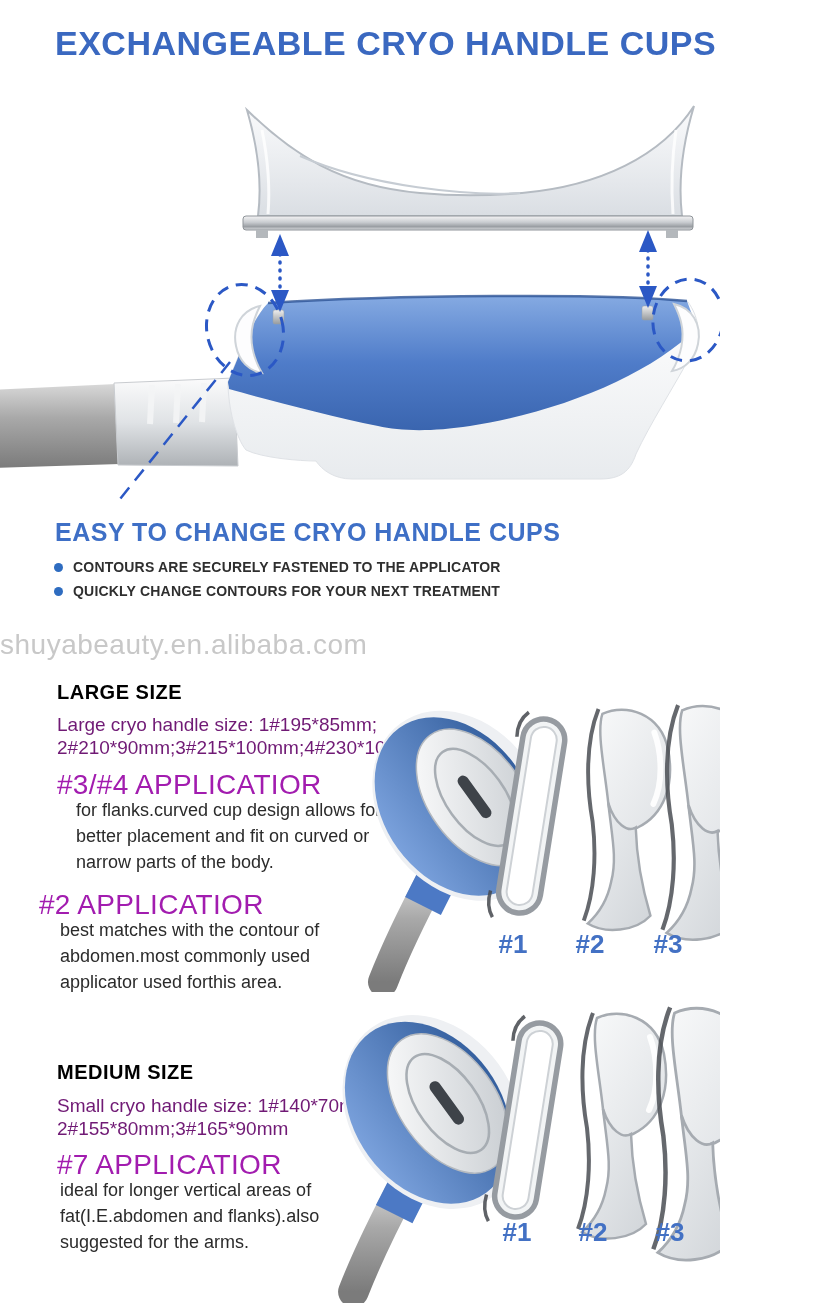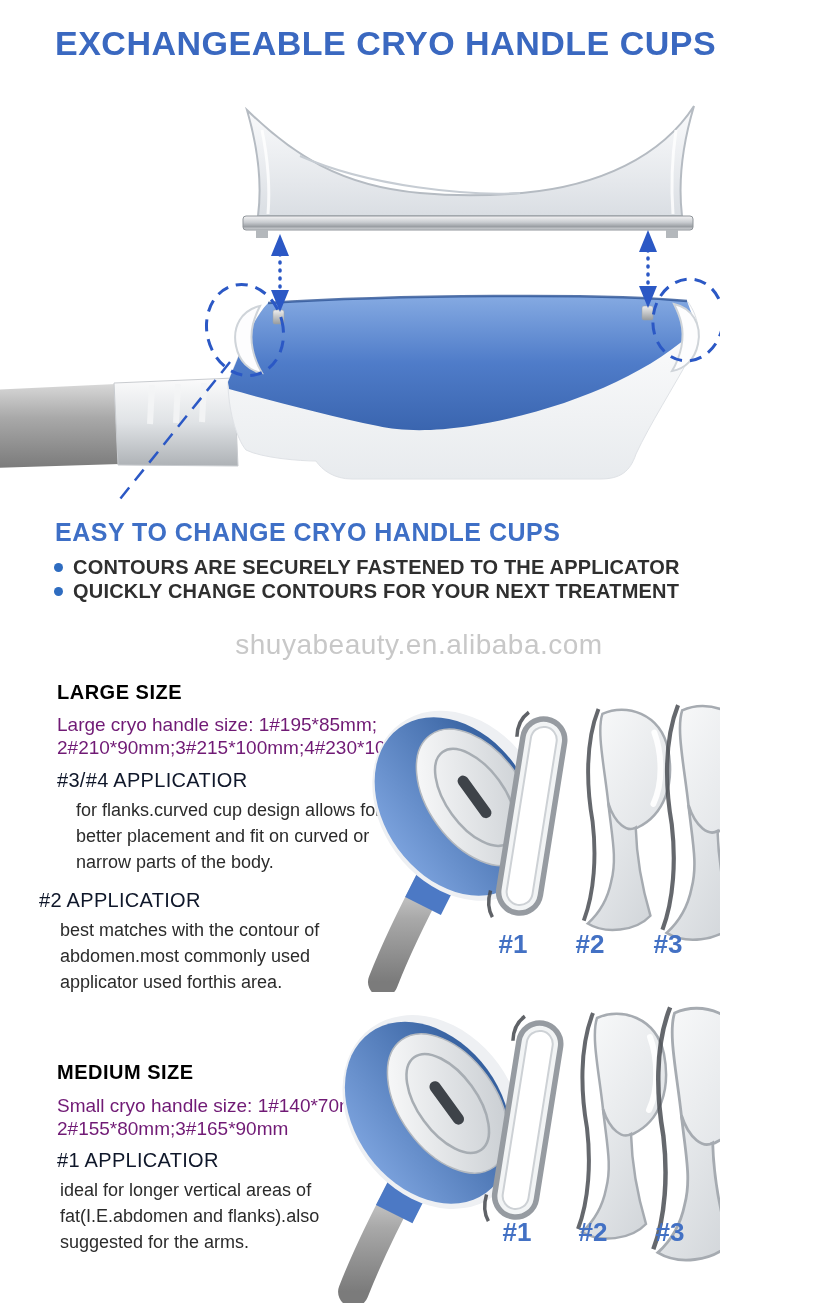--- a/index.html
+++ b/index.html
@@ -2,26 +2,26 @@
 <html><head>
 <meta charset="utf-8">
 <style>
   html,body{margin:0;padding:0;background:#ffffff;}
   .canvas{position:relative;width:720px;height:1312px;background:#ffffff;overflow:hidden;
           font-family:"Liberation Sans",sans-serif;}
   .abs{position:absolute;}
   .title{left:55px;top:24px;font-size:34px;font-weight:700;color:#3a68c0;letter-spacing:.5px;white-space:nowrap;}
   .easy-h{left:55px;top:518px;font-size:25px;font-weight:700;color:#3e6fc6;letter-spacing:.5px;white-space:nowrap;}
   .bullets{left:54px;top:555px;}
-  .bullet-row{display:flex;align-items:center;height:24px;font-size:20px;font-weight:700;color:#2f2f2f;letter-spacing:.2px;white-space:nowrap;}
+  .bullet-row{display:flex;align-items:center;height:24px;font-size:14px;font-weight:700;color:#2f2f2f;letter-spacing:.2px;white-space:nowrap;}
   .dot{width:9px;height:9px;border-radius:50%;background:#2e6cc0;margin-right:10px;flex:0 0 auto;}
-  .watermark{left:0;top:629px;width:838px;text-align:center;font-size:28px;color:#c8c8c8;letter-spacing:.5px;}
+  .watermark{left:0;top:629px;width:838px;font-size:28px;color:#c8c8c8;letter-spacing:.5px;}
   .size-h{font-size:20px;font-weight:700;color:#000000;letter-spacing:.5px;white-space:nowrap;}
   .size-note{font-size:19px;color:#701a75;line-height:23px;white-space:nowrap;}
-  .sub-h{font-size:20px;color:#0f172a;letter-spacing:.3px;white-space:nowrap;}
+  .sub-h{font-size:28px;color:#a21caf;letter-spacing:.3px;white-space:nowrap;}
   .sub-b{font-size:18px;color:#2b2b2b;line-height:26px;width:316px;}
   .cup-label{position:absolute;width:56px;text-align:center;font-size:26px;font-weight:700;color:#4371c4;}
 </style>
 </head>
 <body>
 
 <svg width="0" height="0" style="position:absolute" aria-hidden="true">
   <defs>
     <linearGradient id="gRim" x1="0" y1="0" x2="0" y2="1">
       <stop offset="0" stop-color="#f4f4f5"></stop>
@@ -197,21 +197,21 @@
     <div class="cup-label" style="left:640px;top:929px">#3</div>
     <div class="cup-label" style="left:720px;top:929px">#4</div>
   </div>
 
   <div>
     <div class="abs size-h" style="left:57px;top:1061px">MEDIUM SIZE</div>
     <div class="abs size-note" style="left:57px;top:1094px">
       <div>Small cryo handle size: 1#140*70mm;</div>
       <div>2#155*80mm;3#165*90mm</div>
     </div>
-    <div class="abs sub-h" style="left:57px;top:1149px">#1 APPLICATIOR</div>
+    <div class="abs sub-h" style="left:57px;top:1149px">#7 APPLICATIOR</div>
     <div class="abs sub-b" style="left:60px;top:1177px">ideal for longer vertical areas of fat(I.E.abdomen and flanks).also suggested for the arms.</div>
 
     <svg class="abs" style="left:315px;top:998px" width="470" height="305" viewBox="0 0 470 305">
       <use href="#head-unit" transform="translate(18,0) scale(1.02)"></use>
       <use href="#cup-slim" transform="translate(188,20) rotate(9 25 100)"></use>
       <use href="#cup-curved" transform="translate(252,12)"></use>
       <use href="#cup-curved" transform="translate(326,6) scale(1.12)"></use>
     </svg>
 
     <div class="cup-label" style="left:489px;top:1217px">#1</div>

